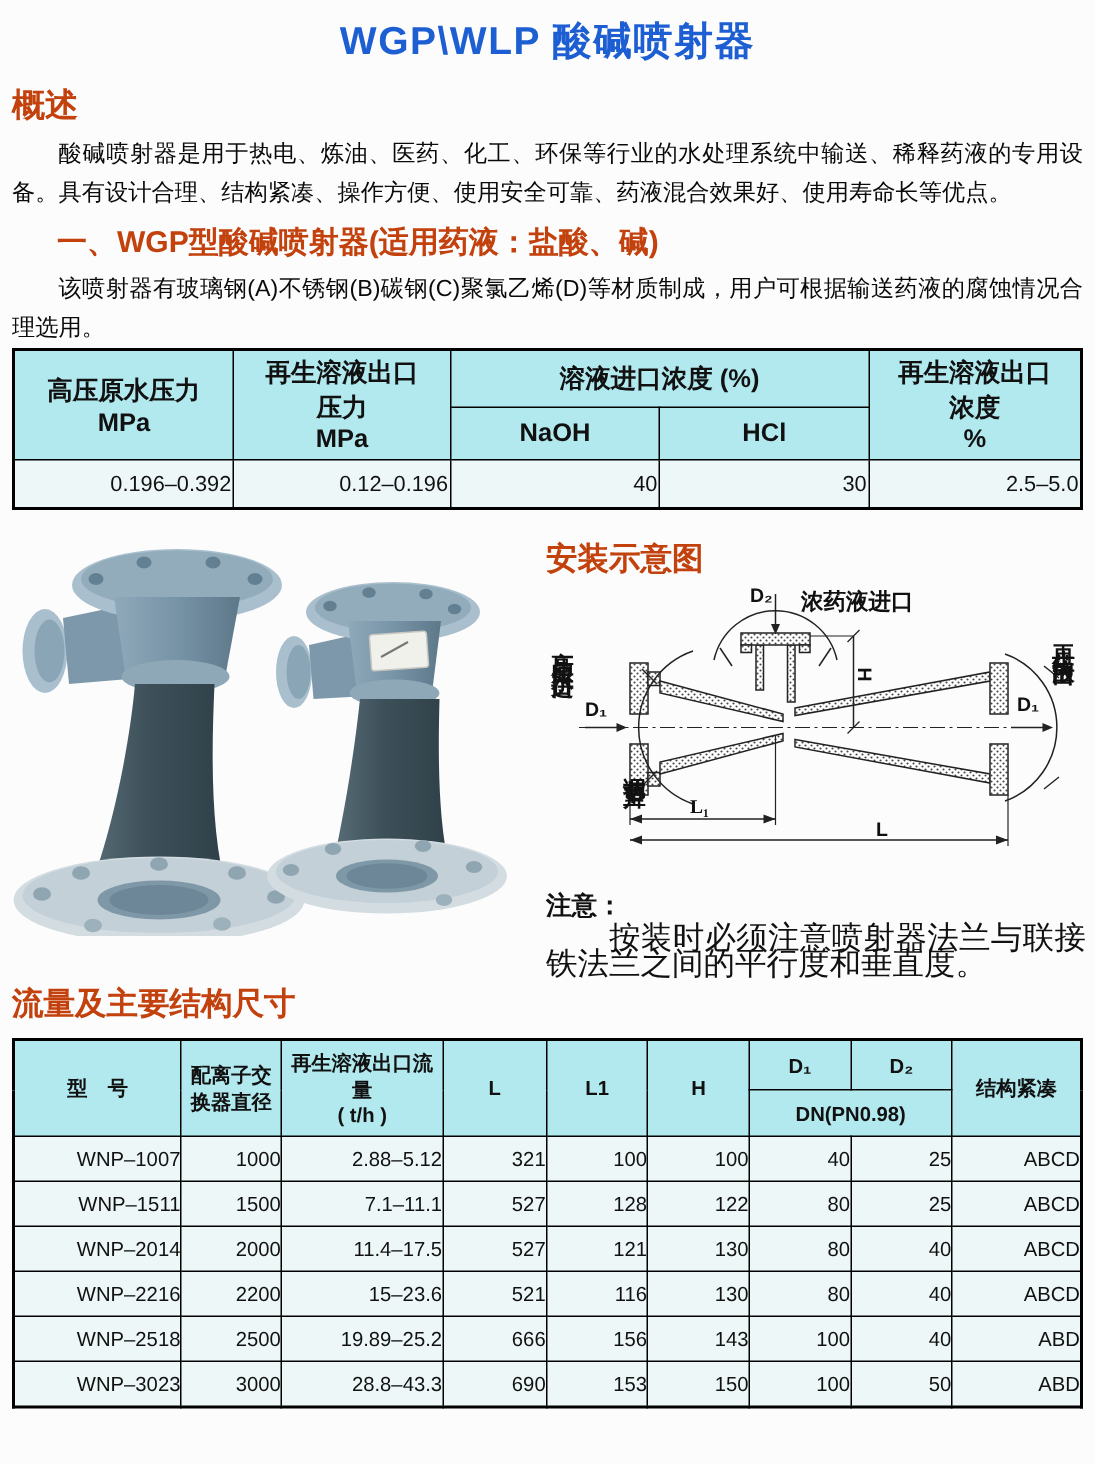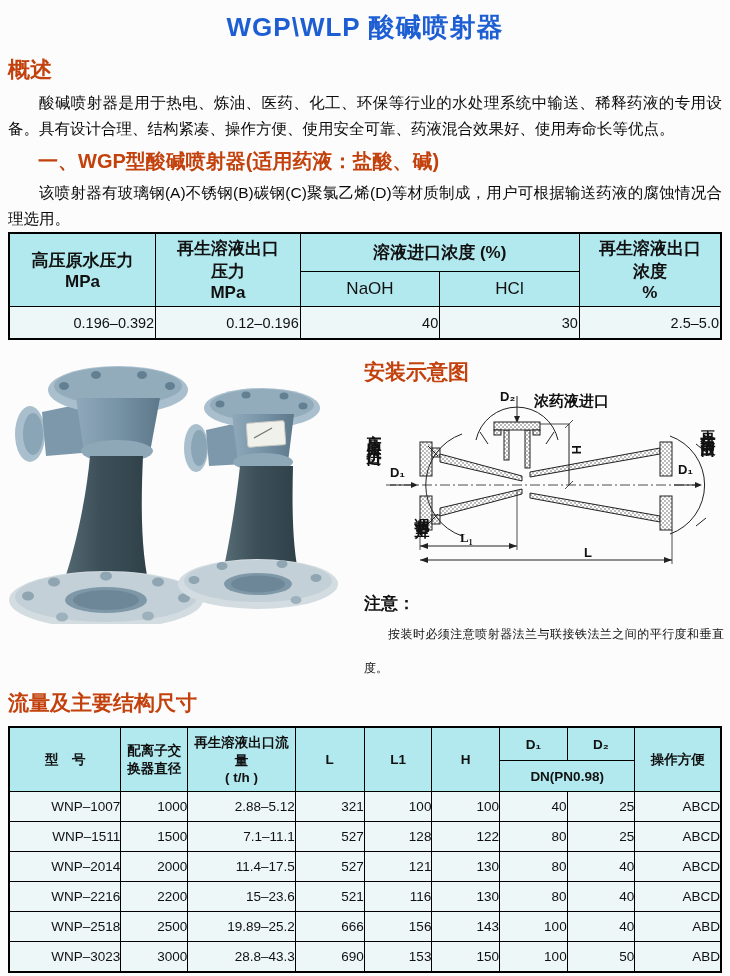--- a/index.html
+++ b/index.html
@@ -23,33 +23,33 @@
   }
   table{border-collapse:collapse;width:714px;margin:0 8px;table-layout:fixed;}
   table,th,td{border:1.6px solid #000;}
   table{border:2.6px solid #000;}
   th{background:#b2e9ef;font-weight:bold;}
   td{background:#edf7f8;text-align:right;}
   .perf th{font-size:17px;padding:3px 14px;}
   .perf td{font-size:14.5px;height:29px;}
   .dim th{font-size:13.5px;padding:2px 2px;}
   .dim td{font-size:13.5px;height:27px;padding:1px 0;}
-  .th-sub{font-weight:normal;}
+  .th-sub{font-weight:bold;}
   .mid{display:flex;margin-top:10px;}
   .photo-wrap{width:352px;height:274px;flex:none;}
   .right-col{flex:1;padding-left:10px;}
   .diagram{position:relative;width:354px;height:192px;margin-top:4px;}
   .diagram svg{position:absolute;left:0;top:0;}
   .dlabel{position:absolute;font-weight:bold;color:#111;white-space:nowrap;}
   .dlabel.small{font-size:13px;}
   .dlabel.cn{font-size:15px;}
   .vert{writing-mode:vertical-rl;letter-spacing:4px;}
   .rot90{transform:rotate(90deg);transform-origin:left top;}
   .note-title{font-size:17px;font-weight:bold;margin:10px 0 0 2px;}
-  .note-body{font-size:12px;line-height:34px;margin:2px 6px 0 2px;text-indent:2em;text-align:justify;}
+  .note-body{font-size:21px;line-height:17px;margin:2px 6px 0 2px;text-indent:2em;text-align:justify;}
 </style>
 </head>
 <body>
 
 <div class="page">
 
   <h1 class="title">WGP\WLP 酸碱喷射器</h1>
 
   <h2 class="h-blue h-section">概述</h2>
   <p class="para">酸碱喷射器是用于热电、炼油、医药、化工、环保等行业的水处理系统中输送、稀释药液的专用设备。具有设计合理、结构紧凑、操作方便、使用安全可靠、药液混合效果好、使用寿命长等优点。</p>
@@ -272,21 +272,21 @@
         <th rowspan="2">配离子交换器直径</th>
         <th rowspan="2">
           <div>再生溶液出口流量</div>
           <div>( t/h )</div>
         </th>
         <th rowspan="2">L</th>
         <th rowspan="2">L1</th>
         <th rowspan="2">H</th>
         <th style="height:28px;">D₁</th>
         <th>D₂</th>
-        <th rowspan="2">操作方便</th>
+        <th rowspan="2">结构紧凑</th>
       </tr>
       <tr>
         <th colspan="2" style="height:26px;">DN(PN0.98)</th>
       </tr>
     </thead>
     <tbody>
         <tr>
           <td>WNP–1007</td>
           <td>1000</td>
           <td>2.88–5.12</td>

